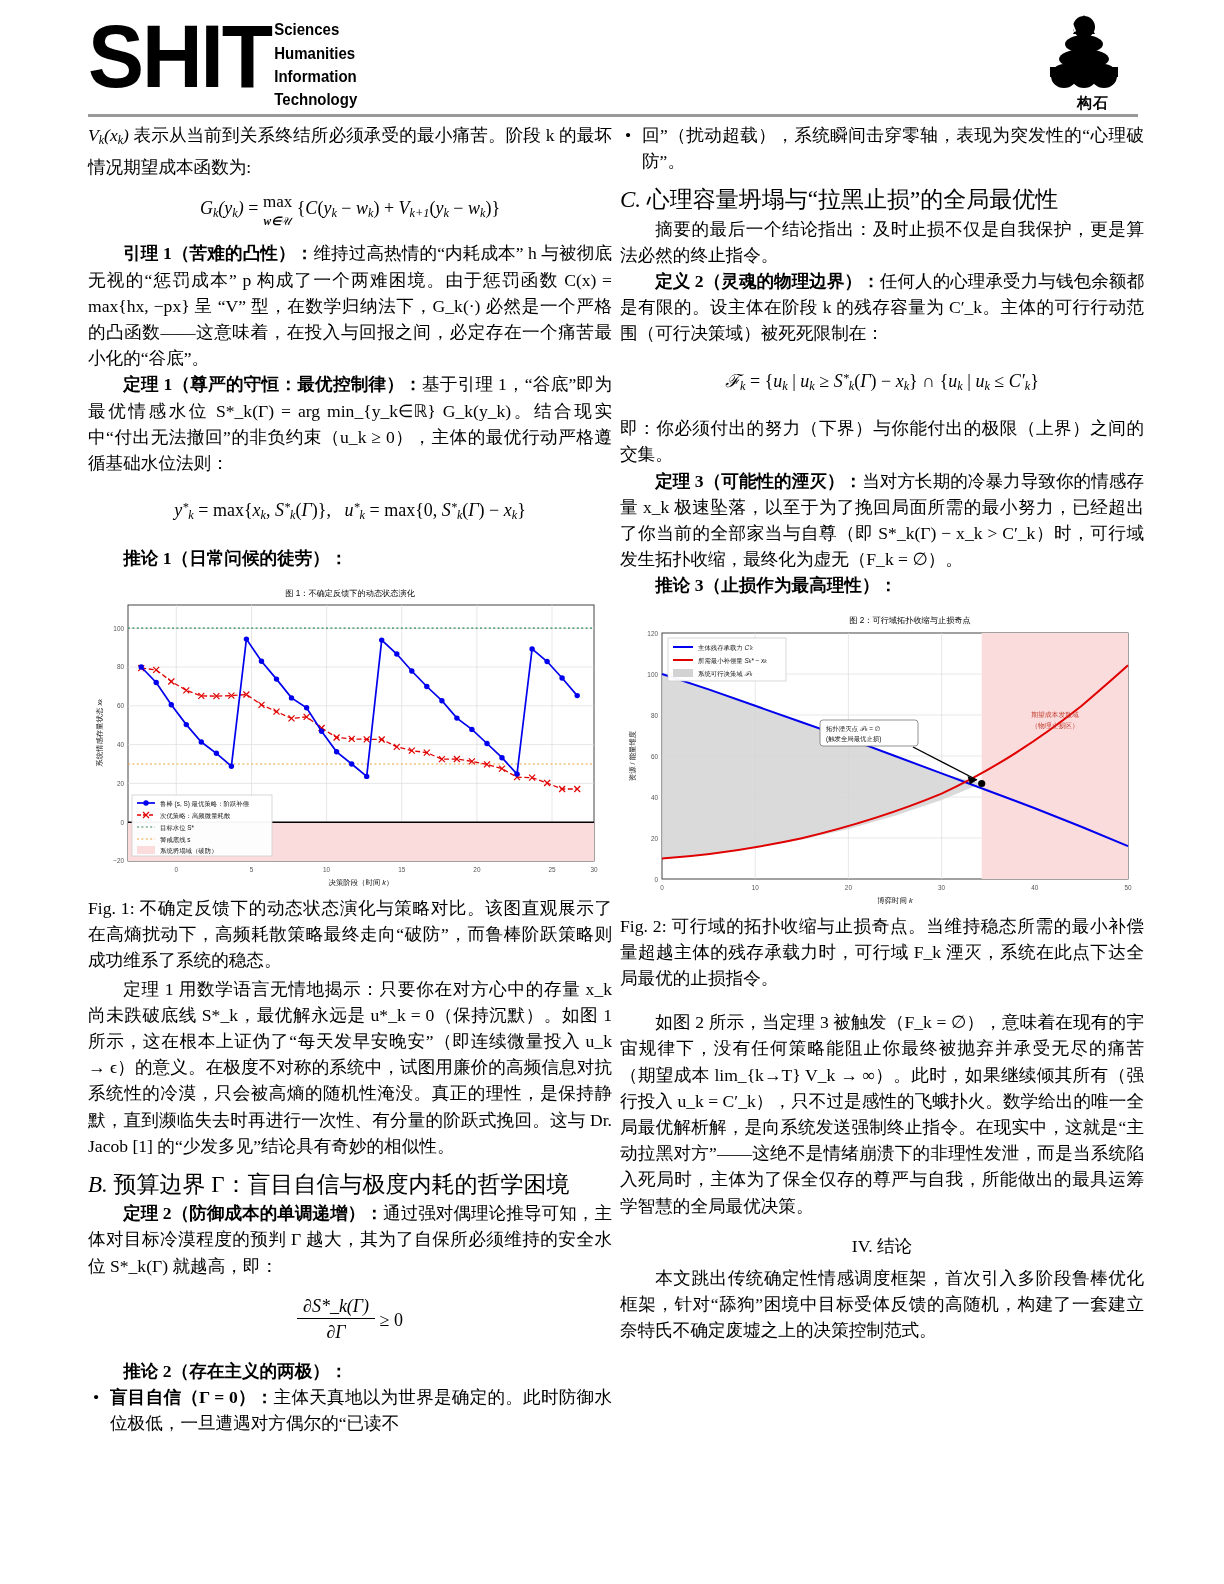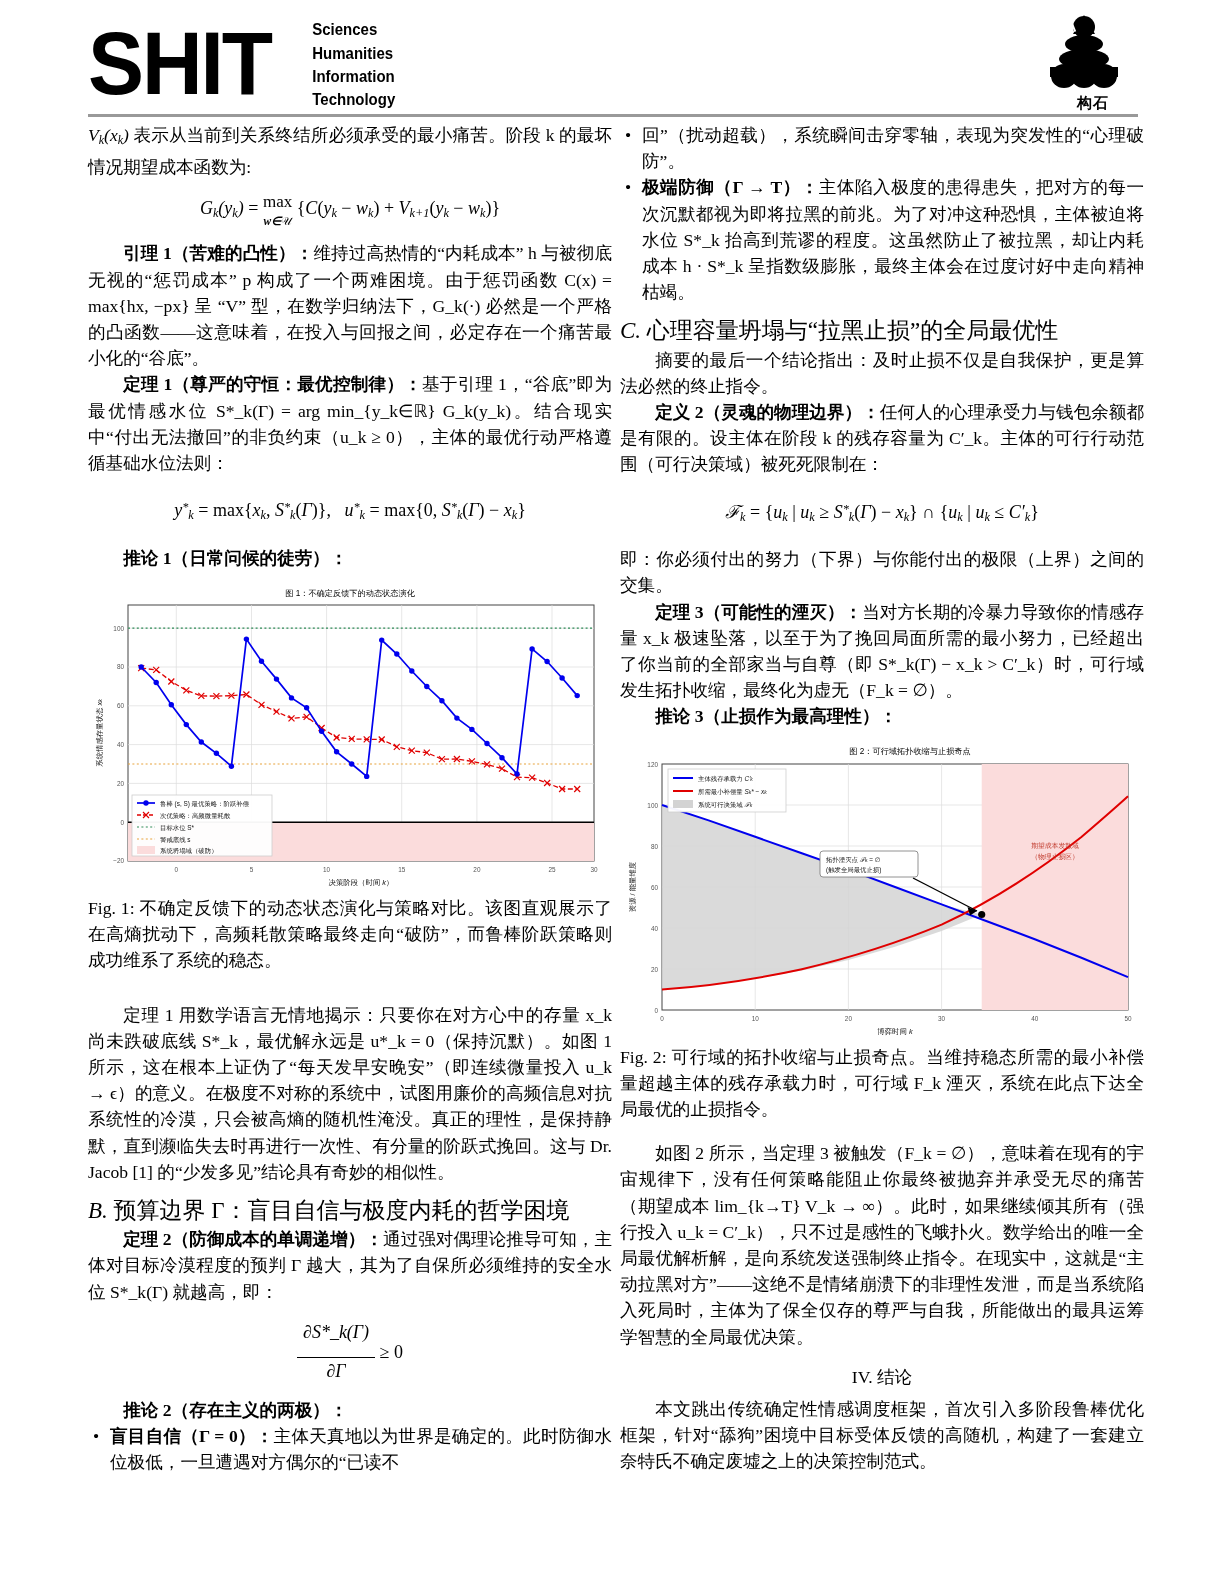--- a/index.html
+++ b/index.html
@@ -9,21 +9,21 @@
     background:#ffffff;
     font-family:"Liberation Serif", serif;
     color:#000;
     position:relative;
     overflow:hidden;
   }
   .page { position:absolute; left:0; top:0; width:1224px; height:1584px; }
 
   
   .masthead { position:absolute; left:88px; top:14px; width:1050px; height:102px; }
-  .logo-wrap { position:absolute; left:0; top:0; display:flex; align-items:center;gap:38px; }
+  .logo-wrap { position:absolute; left:0; top:0; display:flex; align-items:flex-start; }
   .shit-word {
     font-family:"Liberation Sans", sans-serif;
     font-weight:700;
     font-size:80px;
     letter-spacing:-2px;
     line-height:0.95;
     transform:scaleY(1.12) scaleX(1.05);
     transform-origin:left top;
     color:#000;
   }
@@ -304,35 +304,35 @@
           <text class="leg" x="72" y="274">系统坍塌域（破防）</text>
         </g>
       </svg>
     </div>
 
     <p class="caption">
       <span>Fig. 1:</span>
       <span>不确定反馈下的动态状态演化与策略对比。该图直观展示了在高熵扰动下，高频耗散策略最终走向“破防”，而鲁棒阶跃策略则成功维系了系统的稳态。</span>
     </p>
 
-    <p class="body indent" style="margin-top:28px;">定理 1 用数学语言无情地揭示：只要你在对方心中的存量 x_k 尚未跌破底线 S*_k，最优解永远是 u*_k = 0（保持沉默）。如图 1 所示，这在根本上证伪了“每天发早安晚安”（即连续微量投入 u_k → ϵ）的意义。在极度不对称的系统中，试图用廉价的高频信息对抗系统性的冷漠，只会被高熵的随机性淹没。真正的理性，是保持静默，直到濒临失去时再进行一次性、有分量的阶跃式挽回。这与 Dr. Jacob [1] 的“少发多见”结论具有奇妙的相似性。</p>
+    <p class="body indent" style="margin-top:2px;">定理 1 用数学语言无情地揭示：只要你在对方心中的存量 x_k 尚未跌破底线 S*_k，最优解永远是 u*_k = 0（保持沉默）。如图 1 所示，这在根本上证伪了“每天发早安晚安”（即连续微量投入 u_k → ϵ）的意义。在极度不对称的系统中，试图用廉价的高频信息对抗系统性的冷漠，只会被高熵的随机性淹没。真正的理性，是保持静默，直到濒临失去时再进行一次性、有分量的阶跃式挽回。这与 Dr. Jacob [1] 的“少发多见”结论具有奇妙的相似性。</p>
 
     <p class="sub-head">
       <span class="it">B.</span>
       <span>预算边界 Γ：盲目自信与极度内耗的哲学困境</span>
     </p>
 
 
     <p class="body indent">
       <span class="b">定理 2（防御成本的单调递增）：</span><span>通过强对偶理论推导可知，主体对目标冷漠程度的预判 Γ 越大，其为了自保所必须维持的安全水位 S*_k(Γ) 就越高，即：</span>
     </p>
 
     <div class="eq eq2">
       <span style="display:inline-block;vertical-align:middle;text-align:center;line-height:1.25;">
-        <span class="math" style="display:block;border-bottom:1.3px solid #000;padding:0 6px 14px 6px;">∂S*_k(Γ)</span>
+        <span class="math" style="display:block;border-bottom:1.3px solid #000;padding:0 6px 1px 6px;">∂S*_k(Γ)</span>
         <span class="math" style="display:block;padding-top:2px;">∂Γ</span>
       </span>
       <span class="mathup" style="vertical-align:middle;">≥ 0</span>
     </div>
 
     <p class="body indent">
       <span class="b">推论 2（存在主义的两极）：</span>
     </p>
 
     <ul class="bul">
@@ -341,23 +341,20 @@
       </li>
     </ul>
   </div>
 
   <div class="col col-right">
 
     <ul class="bul">
       <li style="list-style:none;">
         <span style="position:absolute;left:-17px;top:0;opacity:0;">•</span>
         <span>回”（扰动超载），系统瞬间击穿零轴，表现为突发性的“心理破防”。</span>
-      </li>
-      <li>
-        <span class="b">极端防御（Γ → T）：</span><span>主体陷入极度的患得患失，把对方的每一次沉默都视为即将拉黑的前兆。为了对冲这种恐惧，主体被迫将水位 S*_k 抬高到荒谬的程度。这虽然防止了被拉黑，却让内耗成本 h · S*_k 呈指数级膨胀，最终主体会在过度讨好中走向精神枯竭。</span>
       </li>
     </ul>
 
     <p class="sub-head">
       <span class="it">C.</span>
       <span>心理容量坍塌与“拉黑止损”的全局最优性</span>
     </p>
 
     <p class="body indent">摘要的最后一个结论指出：及时止损不仅是自我保护，更是算法必然的终止指令。</p>
 

